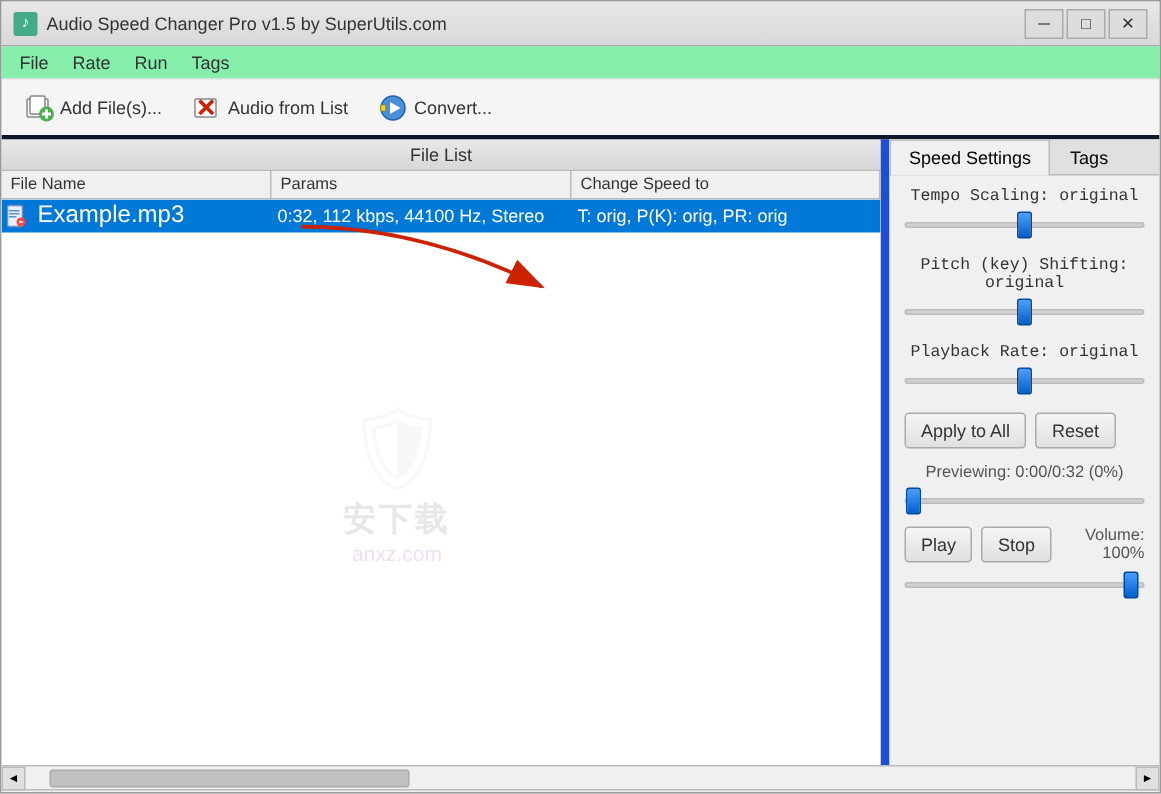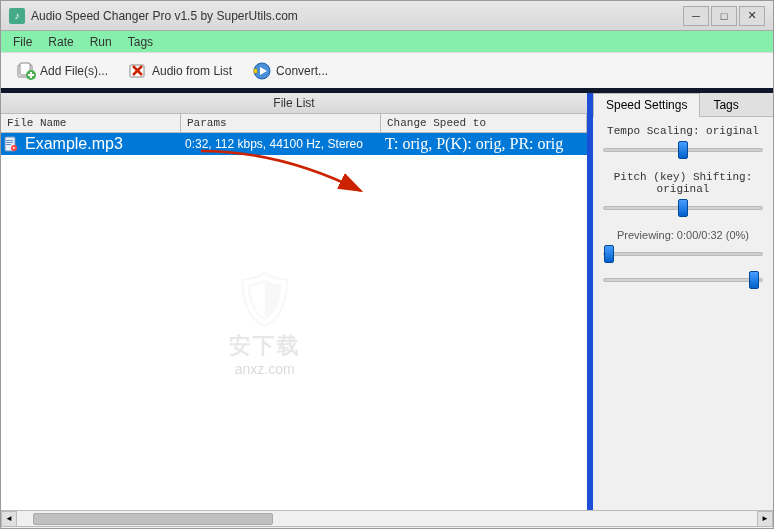--- a/index.html
+++ b/index.html
@@ -70,21 +70,21 @@
       color: #333;
     }
 
     
     .toolbar {
       background: #f5f5f5;
       height: 40px;
       display: flex;
       align-items: center;
       padding: 0 6px;
-      border-bottom: 5px solid #0f172a;
+      border-bottom: 3px solid #0f172a;
       gap: 2px;
     }
     .toolbar-btn {
       display: flex;
       align-items: center;
       gap: 4px;
       padding: 4px 8px;
       background: transparent;
       border: 1px solid transparent;
       cursor: pointer;
@@ -119,21 +119,20 @@
       font-size: 12px;
       color: #333;
       border-bottom: 1px solid #bbb;
     }
     .file-list-columns {
       display: flex;
       background: #f0f0f0;
       border-bottom: 1px solid #bbb;
       font-size: 11px;
       color: #333;
-      font-family: Liberation Mono, monospace;
     }
     .col-header {
       padding: 3px 6px;
       border-right: 1px solid #bbb;
     }
     .col-filename { width: 180px; }
     .col-params { width: 200px; }
     .col-change { flex: 1; }
 
     .file-list-body {
@@ -167,22 +166,21 @@
       text-overflow: ellipsis;
     }
     .file-row-params {
       width: 200px;
       padding: 2px 4px;
       font-size: 12px;
     }
     .file-row-change {
       flex: 1;
       padding: 2px 4px;
-      font-size: 16px;
-      font-family: Liberation Serif, serif;
+      font-size: 12px;
     }
 
     
     .watermark {
       position: absolute;
       top: 50%;
       left: 45%;
       transform: translate(-50%, -50%);
       opacity: 0.15;
       pointer-events: none;
@@ -412,21 +410,21 @@
           </svg>
         </div>
         <div class="file-row-name">Example.mp3</div>
         <div class="file-row-params">0:32, 112 kbps, 44100 Hz, Stereo</div>
         <div class="file-row-change">T: orig, P(K): orig, PR: orig</div>
       </div>
 
       <div class="watermark">
         <div style="font-size: 55px; color: #888; opacity: 0.4;">🛡</div>
         <div style="font-size: 22px; font-weight: bold; color: #666; letter-spacing: 2px;">安下载</div>
-        <div style="font-size: 14px; color: #000000;">anxz.com</div>
+        <div style="font-size: 14px; color: #a21caf;">anxz.com</div>
       </div>
 
       <svg class="svg-arrow" style="position:absolute; top:8px; left:200px; pointer-events:none;" width="200" height="80" viewBox="0 0 200 80">
         <defs>
           <marker id="arrowhead" markerWidth="10" markerHeight="7" refX="9" refY="3.5" orient="auto">
             <polygon points="0 0, 10 3.5, 0 7" fill="#cc2200"></polygon>
           </marker>
         </defs>
         <path d="M 0 10 Q 80 10 160 50" fill="none" stroke="#cc2200" stroke-width="2.5" marker-end="url(#arrowhead)"></path>
       </svg>
@@ -453,32 +451,49 @@
 
       <div class="slider-group">
         <div class="slider-label">Pitch (key) Shifting: original</div>
         <div class="slider-track">
           <div class="slider-bg">
             <div class="slider-thumb" style="left: calc(50% - 5px);"></div>
           </div>
         </div>
       </div>
 
-
+      <div class="slider-group">
+        <div class="slider-label">Playback Rate: original</div>
+        <div class="slider-track">
+          <div class="slider-bg">
+            <div class="slider-thumb" style="left: calc(50% - 5px);"></div>
+          </div>
+        </div>
+      </div>
+
+      <div class="btn-row">
+        <button class="action-btn">Apply to All</button>
+        <button class="action-btn">Reset</button>
+      </div>
 
       <div class="preview-label">Previewing: 0:00/0:32 (0%)</div>
 
       <div class="preview-track slider-group">
         <div class="slider-track">
           <div class="slider-bg">
             <div class="slider-thumb" style="left: 0px;"></div>
           </div>
         </div>
       </div>
 
+      <div class="play-stop-row">
+        <button class="action-btn">Play</button>
+        <button class="action-btn">Stop</button>
+        <div style="flex:1; text-align:right; font-size:11px; color:#555;">Volume: 100%</div>
+      </div>
 
       <div class="slider-group">
         <div class="slider-track">
           <div class="slider-bg">
             <div class="slider-thumb" style="left: calc(95% - 5px);"></div>
           </div>
         </div>
       </div>
 
     </div>

